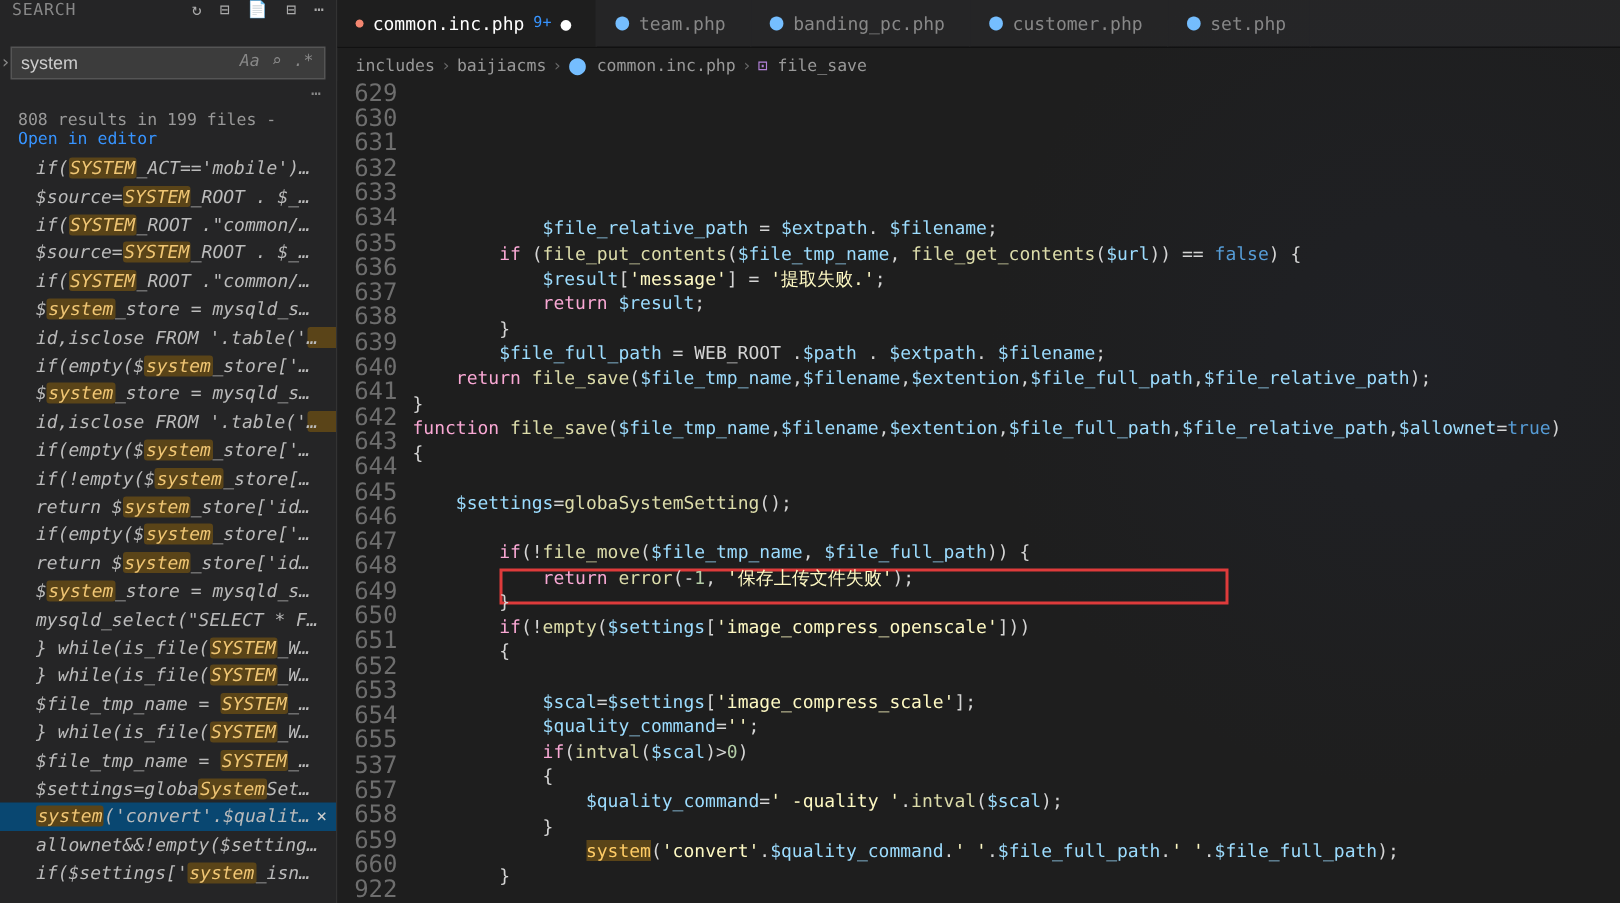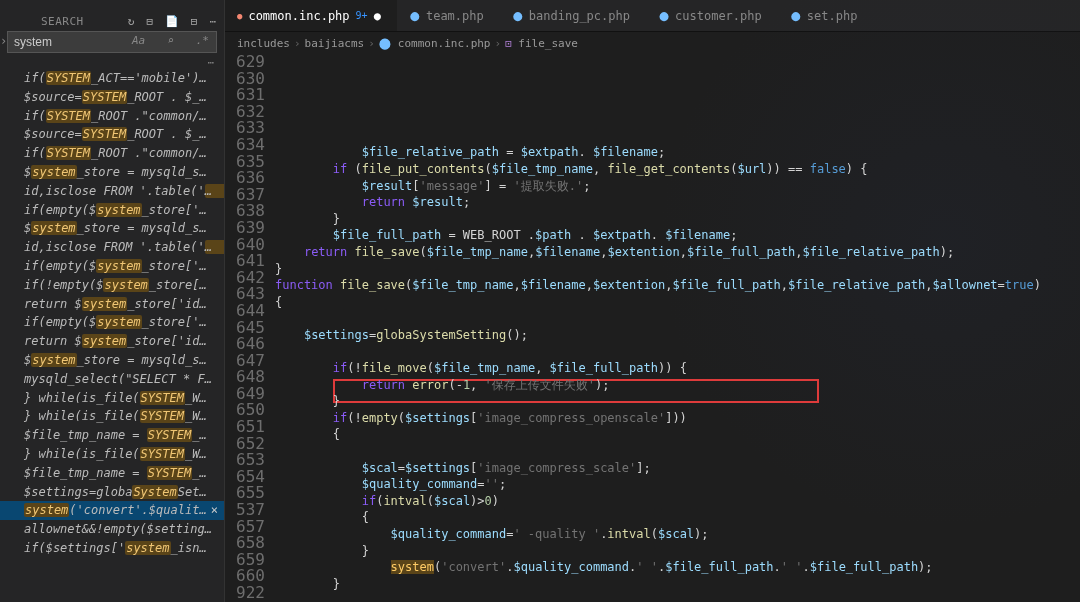--- a/index.html
+++ b/index.html
@@ -1,46 +1,46 @@
 <!DOCTYPE html>
 <html><head>
 <meta charset="utf-8">
 <style>
 * { margin: 0; padding: 0; box-sizing: border-box; }
 body { font-family: 'Consolas', 'Monaco', monospace; font-size: 12px; background: #1e1e1e; color: #ccc; overflow: hidden; width: 1080px; height: 602px; position: relative; }
 .container { display: flex; height: 602px; }
 .sidebar { width: 225px; background: #252526; display: flex; flex-direction: column; border-right: 1px solid #333; flex-shrink: 0; }
-.sidebar-header { height: 28px; display: flex; align-items: flex-end; padding: 0 8px; color: #888; font-size: 11px; justify-content: space-between; margin-left: 33px; }
+.sidebar-header { height: 28px; display: flex; align-items: flex-start; padding: 0 8px; color: #888; font-size: 11px; justify-content: space-between; }
 .sidebar-header .title { letter-spacing: 0.5px; }
 .sidebar-icons { display: flex; gap: 12px; }
 .sidebar-icons span { color: #aaa; cursor: pointer; }
 .search-box { padding: 4px 8px; position: relative; }
 .search-input { width: 100%; background: #3c3c3c; border: none; color: #ccc; padding: 3px 6px; font-size: 12px; outline: 1px solid #555; }
-.search-tools { position: absolute; right: 12px; top: 6px; display: flex; gap: 16px; font-size: 11px; color: #888; font-style: italic; }
+.search-tools { position: absolute; right: 12px; top: 6px; display: flex; gap: 2px; font-size: 11px; color: #888; font-style: italic; }
 .search-tools span { padding: 0 3px; cursor: pointer; }
 .results-summary { padding: 4px 12px; font-size: 11px; color: #999; }
 .results-summary .link { color: #3794ff; cursor: pointer; }
 .results-list { flex: 1; overflow: hidden; font-size: 12px; }
 .result-line { padding: 1px 12px 1px 24px; color: #bbb; white-space: nowrap; overflow: hidden; text-overflow: ellipsis; cursor: pointer; line-height: 1.4; font-style: italic; }
 .result-line.selected { background: #094771; position: relative; }
 .result-line.selected .close-x { position: absolute; right: 6px; color: #ccc; }
 .hl { background: #5a4418; color: #f0c674; padding: 0 1px; border-radius: 2px; }
 .editor-area { flex: 1; display: flex; flex-direction: column; background: #1e1e1e; position: relative; }
 .tabs { height: 32px; display: flex; background: #252526; border-bottom: 1px solid #111; }
 .tab { padding: 0 16px 0 12px; display: flex; align-items: center; gap: 6px; color: #888; font-size: 12px; cursor: pointer; border-right: 1px solid #252526; }
 .tab.active { background: #1e1e1e; color: #fff; }
 .tab .dot { color: #f48771; }
 .breadcrumb { height: 22px; display: flex; align-items: center; padding: 0 12px; color: #999; font-size: 11px; gap: 4px; }
 .breadcrumb .sep { color: #666; }
 .code-area { flex: 1; display: flex; overflow: hidden; position: relative; }
 .gutter { width: 50px; text-align: right; padding-right: 10px; color: #6e6e6e; font-size: 16px; line-height: 16.6px; background: #1e1e1e; flex-shrink: 0; }
 .code-content { flex: 1; font-size: 12px; line-height: 16.6px; white-space: pre; color: #d4d4d4; position: relative; }
-.k { color: #8b5cf6; }
+.k { color: #f9a8d4; }
 .v { color: #9cdcfe; }
-.s { color: #737373; }
+.s { color: #fef9c3; }
 .f { color: #dcdcaa; }
 .n { color: #b5cea8; }
 .c { color: #569cd6; }
 .redbox { border: 2px solid #de3b3b; position: absolute; }
 .hlb { background: #5a4418; color: #ffcc66; }
 .bg-anime { position: absolute; right: 0; top: 0; bottom: 0; width: 450px; background: radial-gradient(circle at 70% 40%, rgba(40,50,80,0.15), transparent 60%); pointer-events: none; z-index: 0; }
 .code-content > div { position: relative; z-index: 1; }
 </style>
 </head>
 <body>
@@ -60,20 +60,23 @@
     <div class="search-box">
       <span style="position:absolute;left:0;top:6px;color:#888;">›</span>
       <input class="search-input" value="system" style="">
       <div class="search-tools">
         <span>Aa</span>
         <span>⌕</span>
         <span>.*</span>
       </div>
     </div>
     <div style="text-align:right;padding:0 10px;color:#888;font-size:11px;">⋯</div>
+    <div class="results-summary">
+      <span>808 results in 199 files</span> - <span class="link">Open in editor</span>
+    </div>
     <div class="results-list" id="results-list">
         <div class="result-line">if(<span class="hl">SYSTEM</span>_ACT=='mobile') {</div>
         <div class="result-line">$source=<span class="hl">SYSTEM</span>_ROOT . $_CMS['module']."/tem...</div>
         <div class="result-line">if(<span class="hl">SYSTEM</span>_ROOT ."common/template/mo...</div>
         <div class="result-line">$source=<span class="hl">SYSTEM</span>_ROOT . $_CMS['module']."/tem...</div>
         <div class="result-line">if(<span class="hl">SYSTEM</span>_ROOT ."common/template/web...</div>
         <div class="result-line">$<span class="hl">system</span>_store = mysqld_select('SELECT id,isclose ...</div>
         <div class="result-line">id,isclose FROM '.table('<span class="hl">system</span>_store').'' where ('w...</div>
         <div class="result-line">if(empty($<span class="hl">system</span>_store['id']))</div>
         <div class="result-line">$<span class="hl">system</span>_store = mysqld_select('SELECT id,isclose ...</div>

